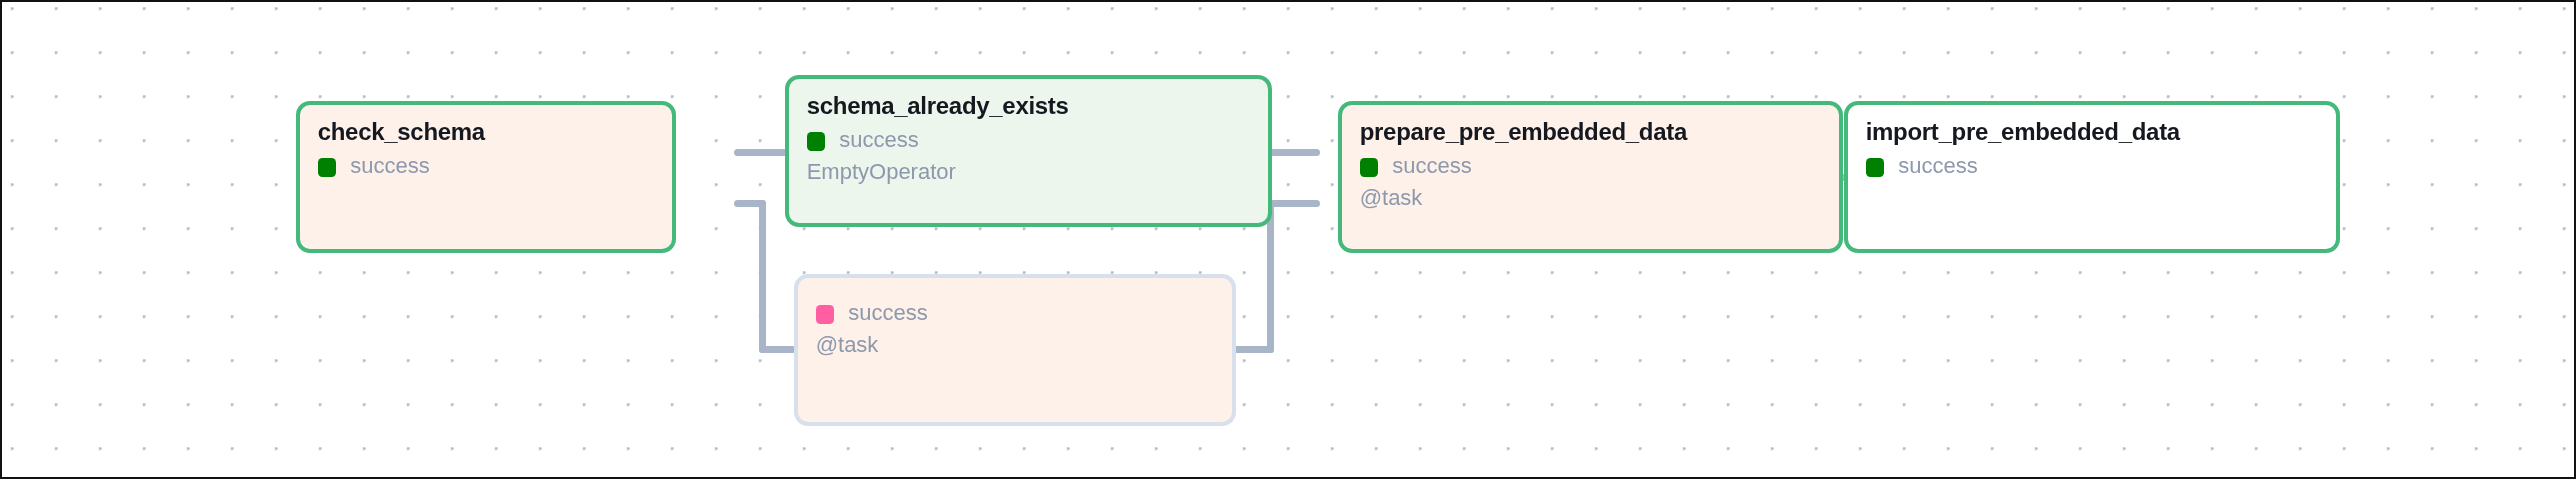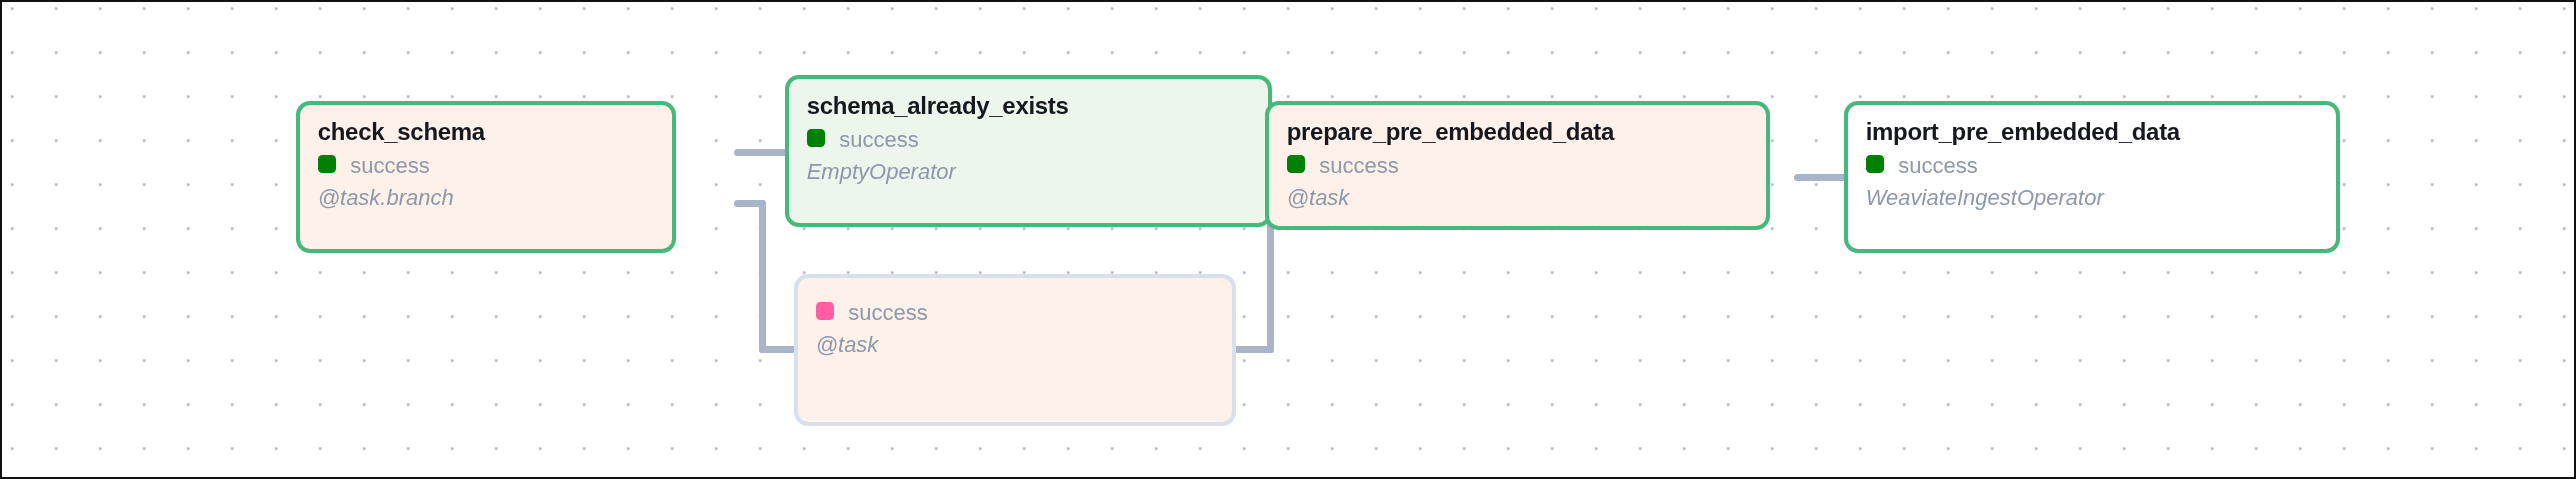--- a/index.html
+++ b/index.html
@@ -52,21 +52,21 @@
     font-size: 24px;
     font-weight: bold;
     color: #16181f;
     letter-spacing: -0.3px;
     line-height: 1.08;
     white-space: nowrap;
   }
 
   .node-status-row {
     display: flex;
-    align-items: flex-start;
+    align-items: flex-end;
     margin-top: 9.7px;
   }
   .status-dot {
     width: 18.6px;
     height: 18.6px;
     border-radius: 4.4px;
     flex: 0 0 auto;
   }
   .status-label {
     margin-left: 14px;
@@ -74,21 +74,20 @@
     color: #8d98ac;
     line-height: 1;
     white-space: nowrap;
   }
   .node-operator {
     margin-top: 9.7px;
     font-size: 22px;
     color: #8d98ac;
     line-height: 1.1;
     white-space: nowrap;
-    font-style: italic;
   }
 </style>
 </head>
 <body>
 
 <div id="canvas">
 
   <div class="edge-seg" style="left:732px; top:147px; width:53px; height:7px;"></div>
 
   <div class="edge-seg" style="left:732px; top:198px; width:32px; height:7px;"></div>
@@ -102,52 +101,50 @@
   <div class="edge-seg" style="left:1265px; top:198px; width:53px; height:7px;"></div>
 
   <div class="edge-seg" style="left:1792px; top:172px; width:53px; height:7px;"></div>
 
   <div class="node border-success fill-peach" style="left:294px; top:99px; width:380px; height:152px;">
     <div class="node-title">check_schema</div>
     <div class="node-status-row">
       <span class="status-dot" style="background:#008000;"></span>
       <span class="status-label">success</span>
     </div>
-    <div class="node-operator">@task.branch</div>
   </div>
 
   <div class="node border-success fill-mint" style="left:783px; top:73px; width:487px; height:152px;">
     <div class="node-title">schema_already_exists</div>
     <div class="node-status-row">
       <span class="status-dot" style="background:#008000;"></span>
       <span class="status-label">success</span>
     </div>
     <div class="node-operator">EmptyOperator</div>
   </div>
 
   <div class="node border-muted fill-peach" style="left:792px; top:272px; width:442px; height:152px;">
     <div class="node-status-row">
       <span class="status-dot" style="background:#ff5fa2;"></span>
       <span class="status-label">success</span>
     </div>
     <div class="node-operator">@task</div>
   </div>
 
-  <div class="node border-success fill-peach" style="left:1263px; top:99px; width:505px; height:129px;">
+  <div class="node border-success fill-peach" style="left:1336px; top:99px; width:505px; height:152px;">
     <div class="node-title">prepare_pre_embedded_data</div>
     <div class="node-status-row">
       <span class="status-dot" style="background:#008000;"></span>
       <span class="status-label">success</span>
     </div>
     <div class="node-operator">@task</div>
   </div>
 
   <div class="node border-success fill-white" style="left:1842px; top:99px; width:496px; height:152px;">
     <div class="node-title">import_pre_embedded_data</div>
     <div class="node-status-row">
       <span class="status-dot" style="background:#008000;"></span>
       <span class="status-label">success</span>
     </div>
-    <div class="node-operator">WeaviateIngestOperator</div>
   </div>
 
 </div>
 
 
 </body></html>

